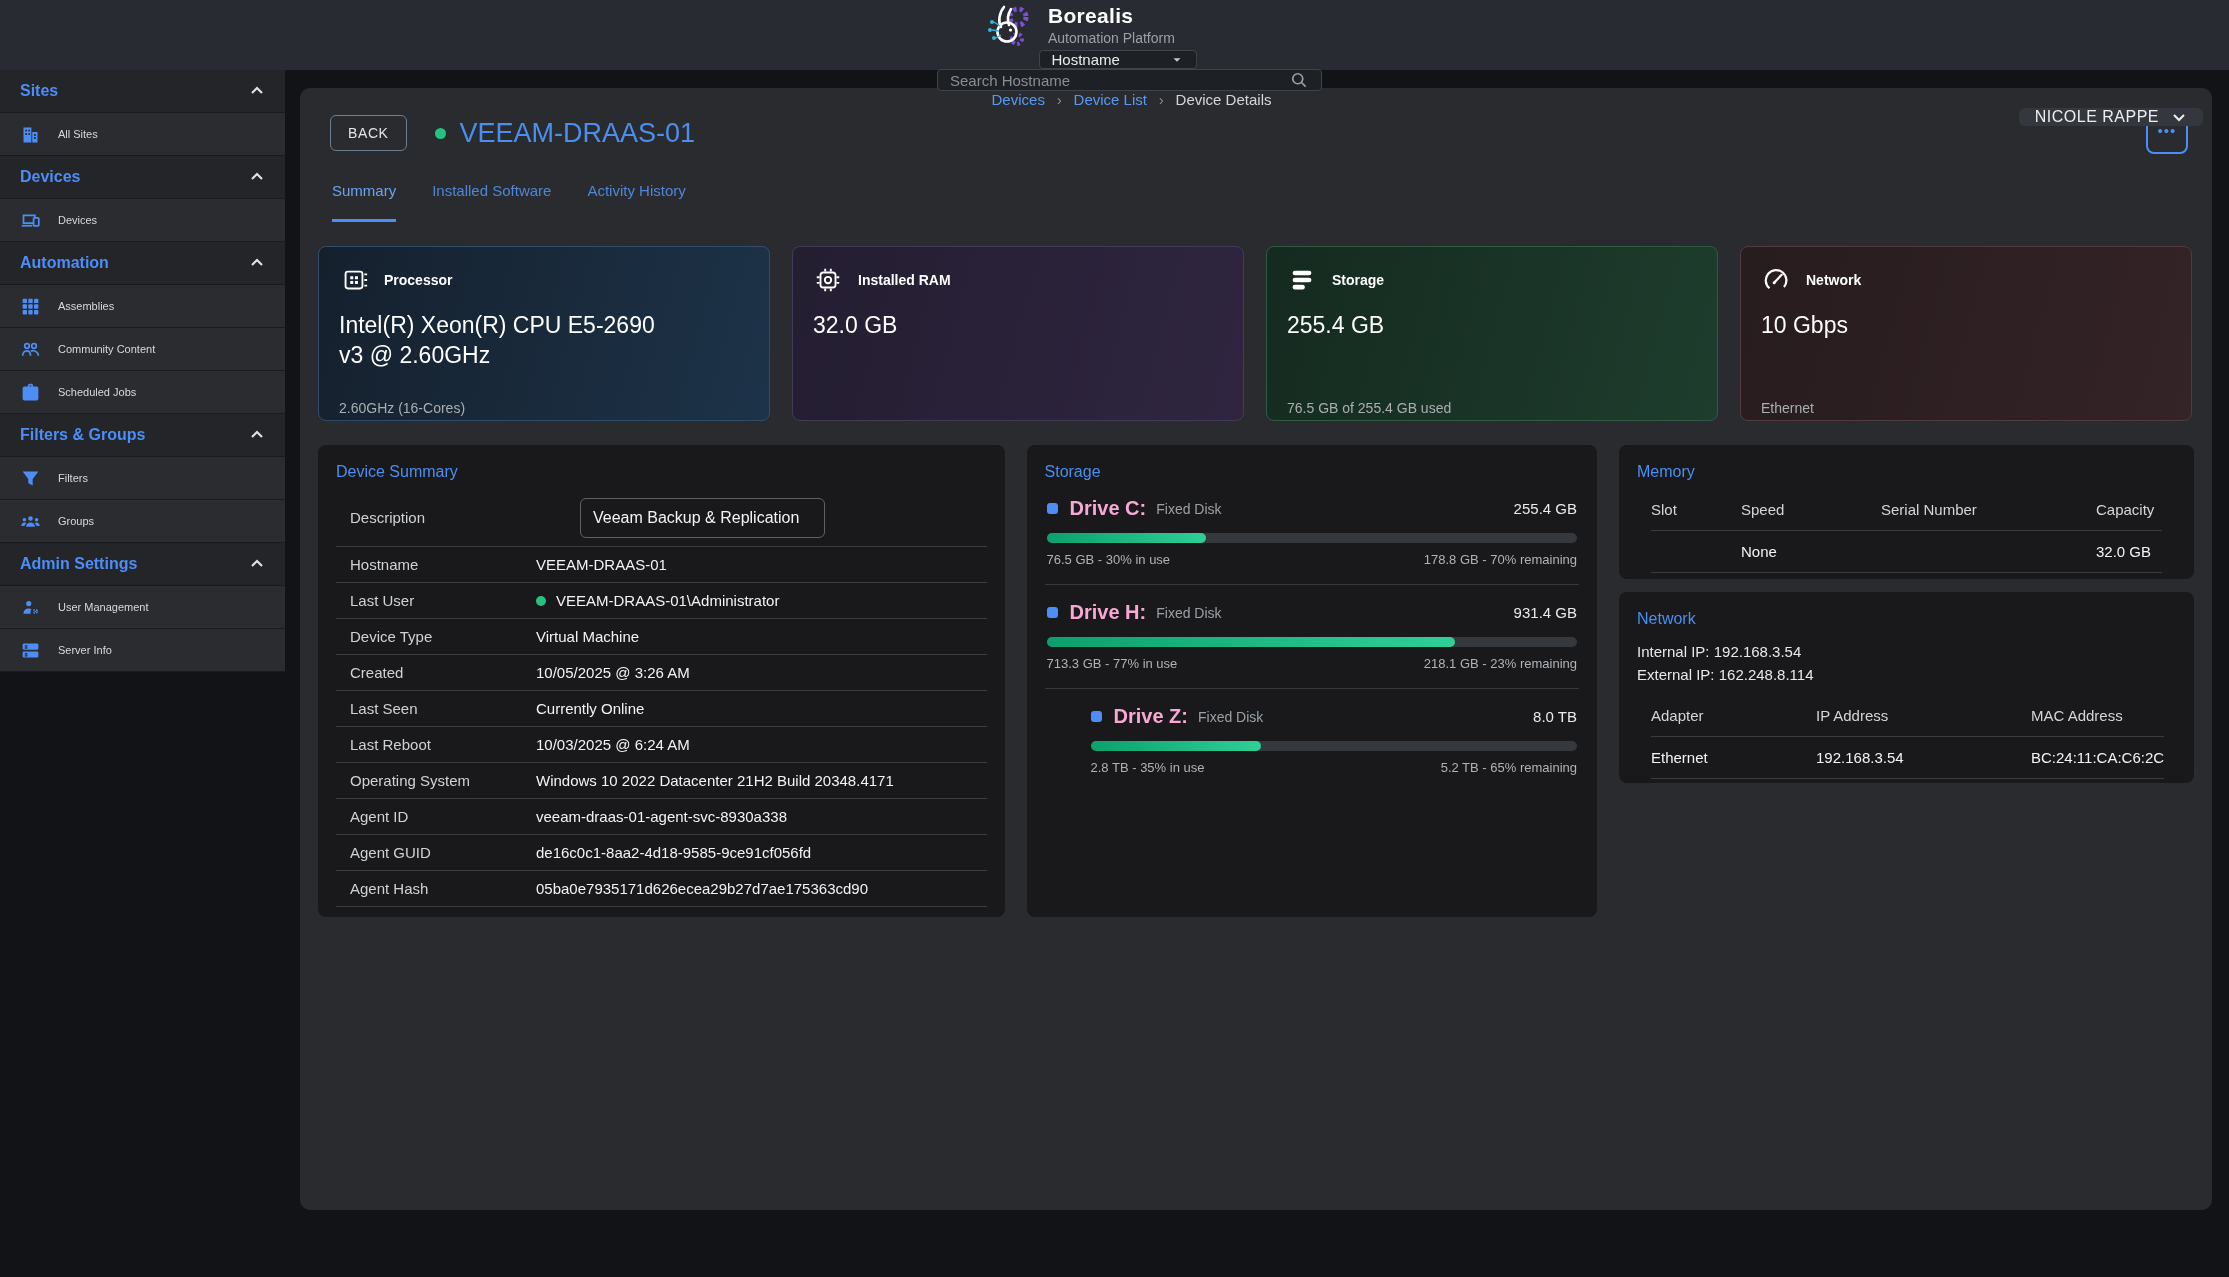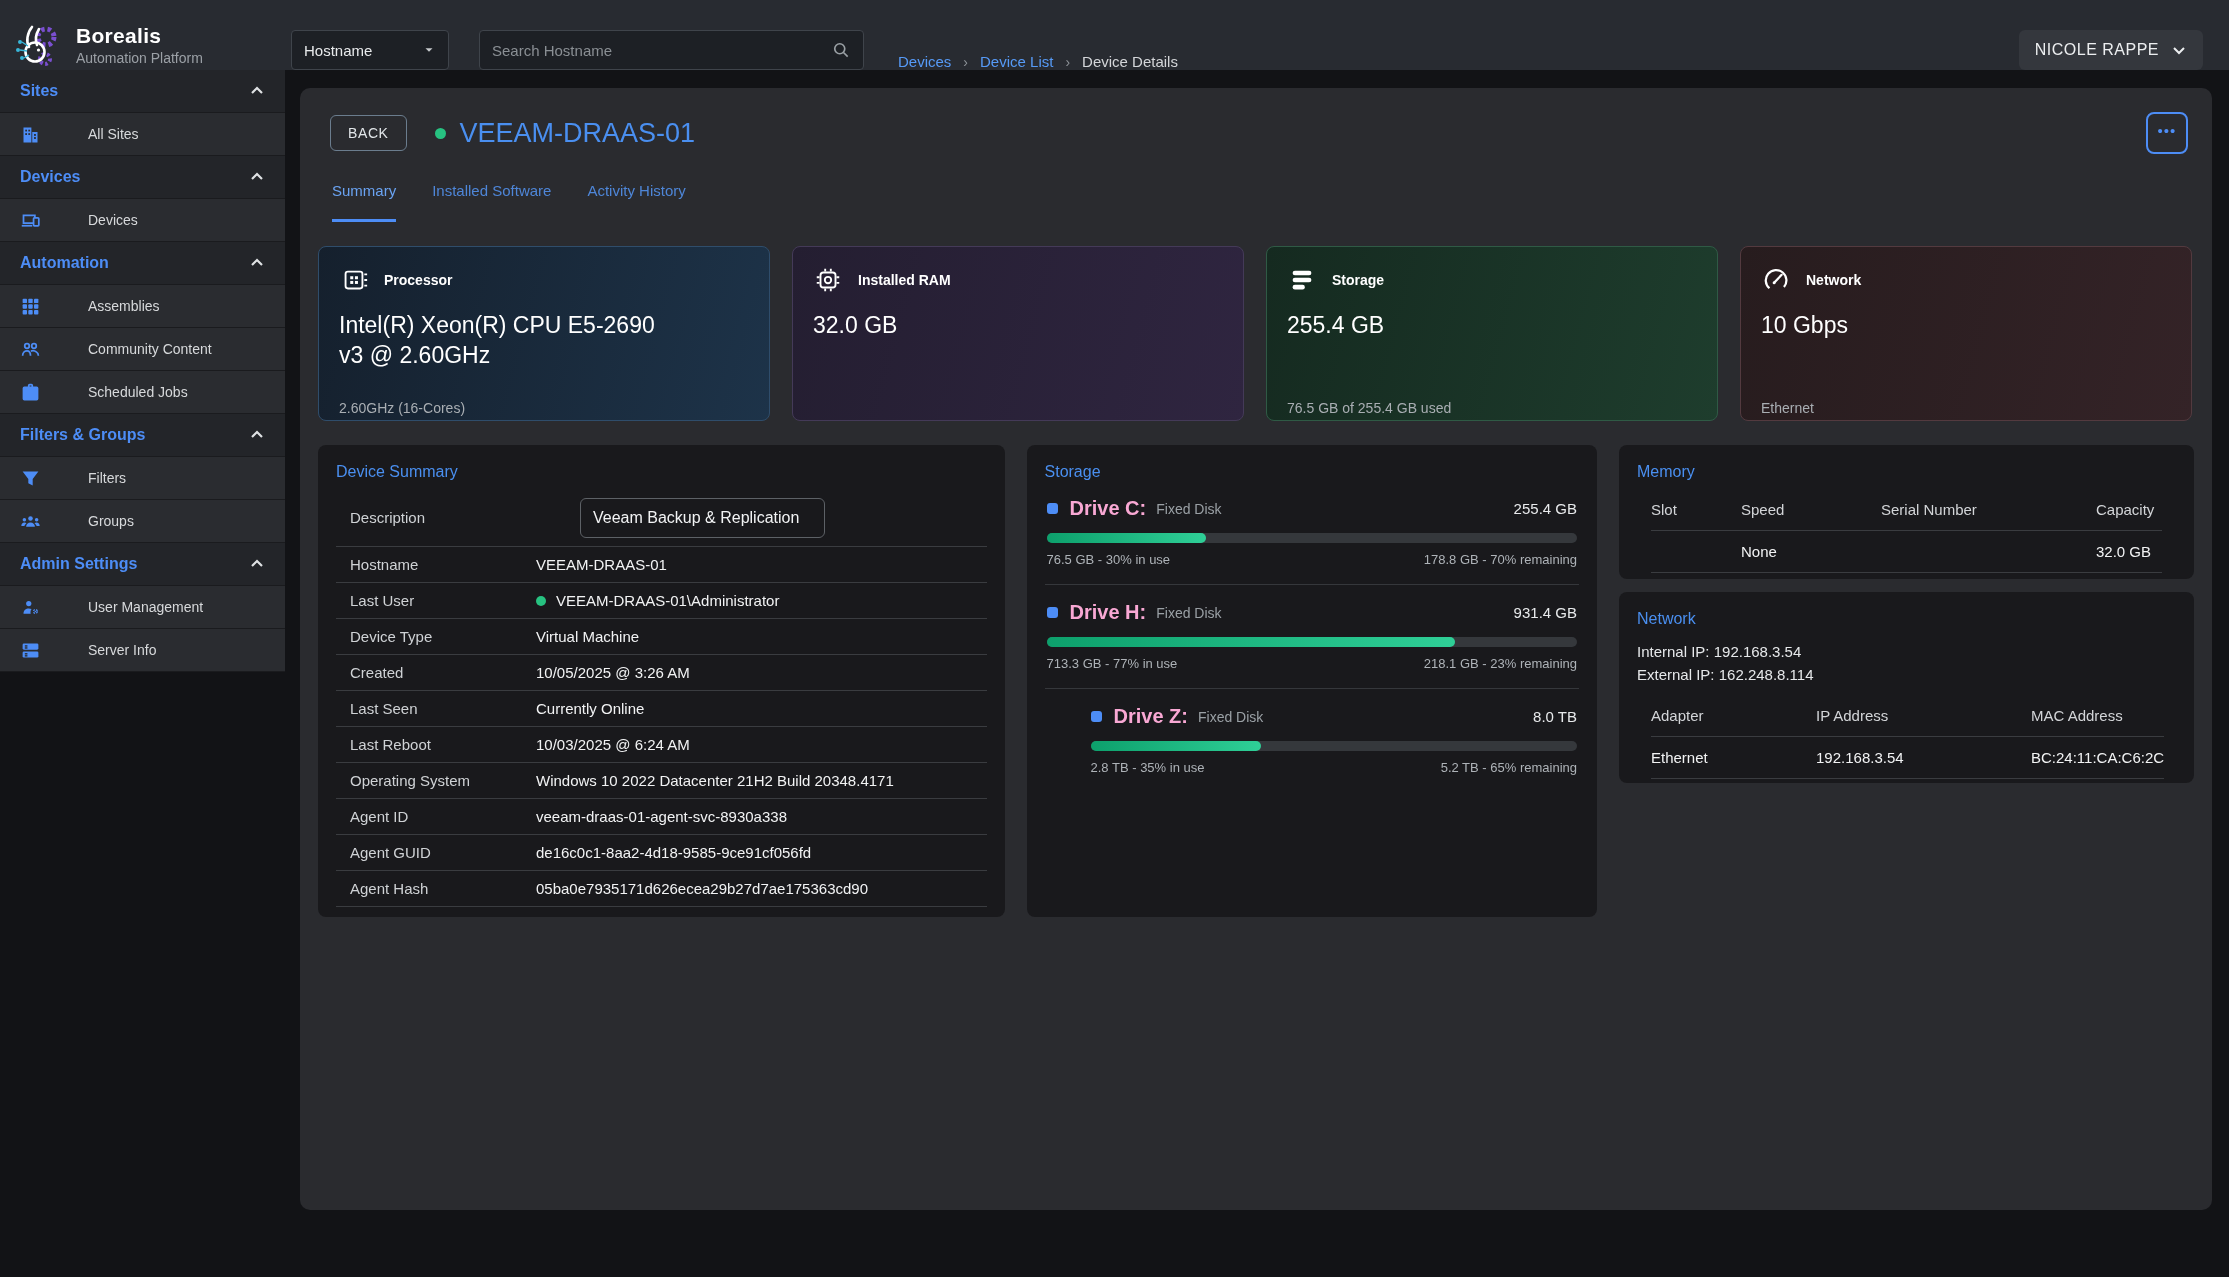--- a/index.html
+++ b/index.html
@@ -1,41 +1,41 @@
 <!DOCTYPE html>
 <html><head>
 <meta charset="utf-8">
 <style>
   * { margin:0; padding:0; box-sizing:border-box; }
   html,body { width:2229px; height:1277px; background:#121316; font-family:"Liberation Sans", sans-serif; overflow:hidden; }
   svg { display:block; }
 
   
-  .topbar { position:absolute; top:0; left:0; width:2229px; height:70px; background:#282b31; display:flex; align-items:flex-end; z-index:5; }
+  .topbar { position:absolute; top:0; left:0; width:2229px; height:70px; background:#282b31; display:flex; align-items:center; z-index:5;flex-direction:column; }
   .logo-area { width:285px; flex-shrink:0; display:flex; align-items:center; gap:14px; padding-left:12px; }
   .brand-name { font-size:21px; font-weight:bold; color:#ffffff; letter-spacing:0.3px; }
   .brand-sub  { font-size:14px; color:#9ba0a6; margin-top:2px; }
   .hostname-select { margin-left:6px; width:158px; height:40px; background:#1d2025; border:1px solid #3f444b; border-radius:4px; display:flex; align-items:center; justify-content:space-between; padding:0 12px; color:#e8eaec; font-size:15px; cursor:pointer; }
   .search-box { margin-left:30px; width:385px; height:40px; background:#1d2025; border:1px solid #3f444b; border-radius:4px; display:flex; align-items:center; padding:0 12px; }
   .search-box input { flex:1; background:transparent; border:none; outline:none; color:#e8eaec; font-size:15px; font-family:"Liberation Sans", sans-serif; }
   .search-box input::placeholder { color:#8a8f94; }
   .breadcrumb { margin-left:34px; display:flex; align-items:center; gap:12px; font-size:15px; }
   .breadcrumb .crumb-link { color:#569af6; text-decoration:none; cursor:pointer; }
   .breadcrumb .crumb-sep { color:#8d9298; font-size:14px; }
   .breadcrumb .crumb-current { color:#d4d6d9; }
   .user-btn { margin-left:auto; margin-right:26px; height:40px; padding:0 16px; background:#34373d; border:none; border-radius:6px; color:#eceef0; font-size:16px; letter-spacing:0.5px; display:flex; align-items:center; gap:12px; cursor:pointer; font-family:"Liberation Sans", sans-serif; }
 
   
   .sidebar { position:absolute; top:70px; left:0; width:285px; z-index:4; }
   .side-header { height:43px; background:#232529; display:flex; align-items:center; justify-content:space-between; padding:0 20px; border-bottom:1px solid #1a1b1e; cursor:pointer; }
   .side-header .hdr-label { color:#4d8df6; font-weight:bold; font-size:16px; }
   .side-header svg { color:#dfe1e3; }
   .side-item { height:43px; background:#2a2c30; display:flex; align-items:center; gap:17px; padding:0 20px; border-bottom:1px solid #1a1b1e; cursor:pointer; }
   .side-item svg { color:#4d8df6; flex-shrink:0; }
-  .side-item .item-label { color:#d7d9db; font-size:14px;margin-left:30px; }
+  .side-item .item-label { color:#d7d9db; font-size:11px; }
 
   
   .panel { position:absolute; left:300px; top:88px; width:1912px; height:1122px; background:#2a2b2f; border-radius:10px; padding:24px 18px; }
   .header-row { display:flex; align-items:center; margin-left:12px; margin-right:6px; }
   .back-btn { padding:9px 17px; border:1px solid #6b7d8e; border-radius:6px; background:transparent; color:#e2e6e9; font-size:14px; letter-spacing:0.6px; cursor:pointer; font-family:"Liberation Sans", sans-serif; }
   .status-dot { width:11px; height:11px; border-radius:50%; background:#27c281; margin-left:28px; }
   .device-title { color:#4a8ff0; font-size:27px; font-weight:normal; margin-left:14px; }
   .more-btn { margin-left:auto; width:42px; height:42px; border:2px solid #4d8df6; border-radius:8px; background:transparent; color:#4d8df6; font-size:15px; letter-spacing:1px; cursor:pointer; display:flex; align-items:center; justify-content:center; padding-bottom:6px; }
   .tabs { display:flex; gap:36px; margin-top:28px; margin-left:14px; }
   .tab { font-size:15px; padding-bottom:20px; color:#4e86d8; cursor:pointer; border-bottom:3px solid transparent; }

